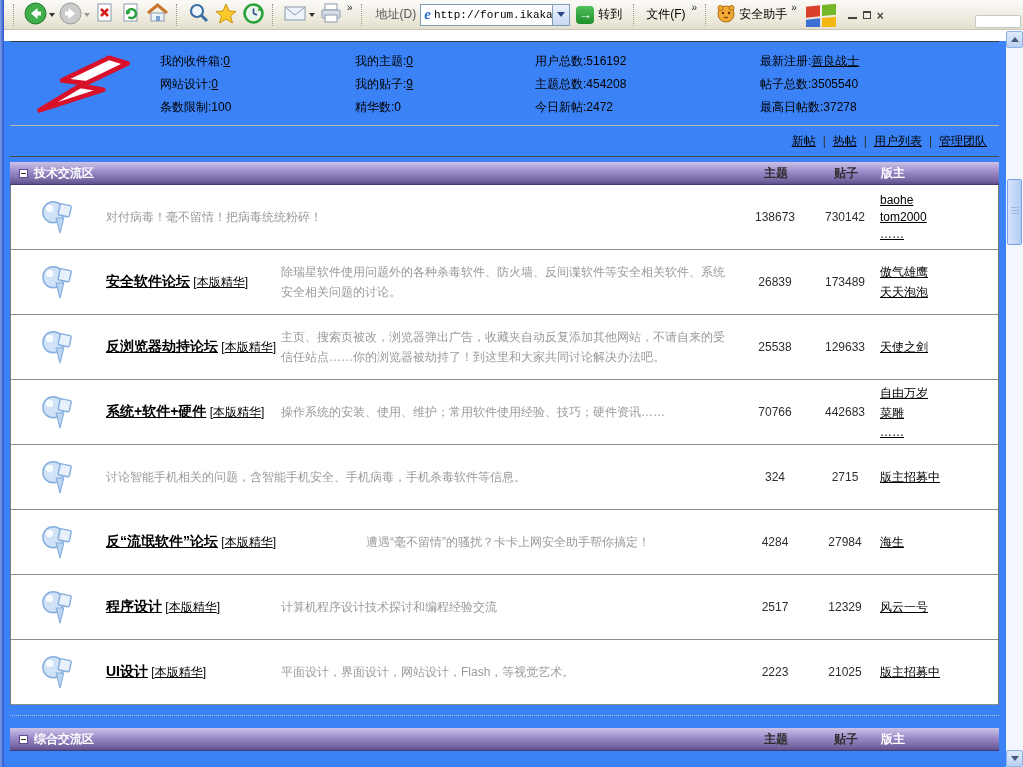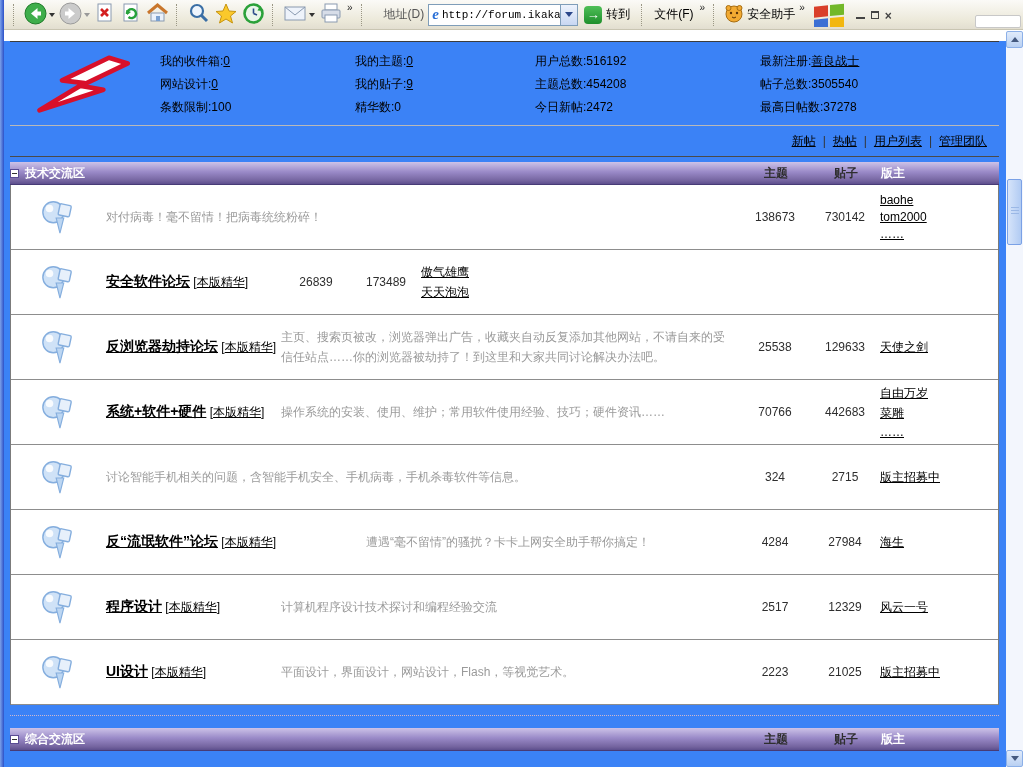--- a/index.html
+++ b/index.html
@@ -10,21 +10,21 @@
   .win-edge { position:absolute; left:0; top:0; width:4px; height:767px; background:linear-gradient(to right,#7da2ea,#2b50c8); z-index:30; }
 
   
   .toolbar { position:absolute; left:4px; top:0; width:1019px; height:30px;
     background:linear-gradient(#fbfaf7,#ece9da 70%,#e2ded0); border-bottom:1px solid #c9c5b2;
     display:flex; align-items:center; padding-left:4px; white-space:nowrap; z-index:20; }
   .grip { width:4px; height:22px; border-left:1px dotted #9a9684; margin:0 5px; }
   .tbtn { display:flex; align-items:center; justify-content:center; height:32px; padding:0 2px; cursor:pointer; }
   .dd-arrow { width:0; height:0; border-left:3px solid transparent; border-right:3px solid transparent; border-top:4px solid #333; margin-left:2px; }
   .chev { font-size:10px; color:#222; align-self:flex-start; margin:2px 4px 0 2px; letter-spacing:-1px; }
-  .addr-label { color:#555; margin:0 4px 0 14px; }
+  .addr-label { color:#555; margin:0 4px 0 6px; }
   .addr-combo { display:flex; align-items:center; height:22px; background:#fff; border:1px solid #7f9db9; width:150px; }
   .addr-combo .ie-e { font-family:"Liberation Serif",serif; font-style:italic; font-weight:bold; color:#2a6fd6; font-size:15px; padding:0 3px; }
   .addr-url { flex:1; overflow:hidden; font-family:"Liberation Mono","DejaVu Sans Mono",monospace; font-size:11px; }
   .addr-drop { width:17px; height:20px; background:linear-gradient(#eef3fd,#c8d7f2); border-left:1px solid #7f9db9; display:flex; align-items:center; justify-content:center; }
   .addr-drop i { width:0; height:0; border-left:4px solid transparent; border-right:4px solid transparent; border-top:5px solid #2b478a; }
   .go-btn { display:flex; align-items:center; gap:4px; padding:0 6px; height:26px; cursor:pointer; }
   .go-ico { width:18px; height:18px; background:linear-gradient(#4fbf57,#1f8f2c); border-radius:4px; color:#fff; font-weight:bold; display:flex; align-items:center; justify-content:center; font-size:13px; }
   .menu-label { padding:0 4px; }
   .wflag { margin:0 4px; }
   .winctl { display:flex; align-items:flex-start; gap:6px; margin:3px 4px 0 6px; color:#444; }
@@ -45,21 +45,21 @@
   .stats-sep { border-top:1px solid #b9b9b9; }
 
   
   .quicklinks { text-align:right; padding:7px 12px 6px 0; }
   .quicklinks a { color:#000; text-decoration:underline; cursor:pointer; }
   .ql-sep { color:#333; margin:0 7px; }
   .pre-bar-line { border-top:1px solid #4a4a4a; margin-bottom:5px; }
 
   
   .secbar { height:23px; display:flex; align-items:center; color:#fff; font-weight:bold;
-    background:linear-gradient(#cdc3e8,#9a8ac8 45%,#74649f 85%,#5d4f8d); border-bottom:1px solid #473b76; }
+    background:linear-gradient(#cdc3e8,#9a8ac8 45%,#74649f 85%,#5d4f8d); border-bottom:1px solid #473b76; padding-left:9px; }
   .collapse-box { width:9px; height:9px; background:#fff; border:1px solid #5a4c94; margin-right:6px; position:relative; cursor:pointer; }
   .collapse-box::after { content:""; position:absolute; left:1px; top:3px; width:5px; height:1px; background:#333; }
   .secbar .sp { flex:1; }
   .hcol { text-align:center; }
 
   
   .ftable { border-left:1px solid #7b7b7b; border-right:1px solid #7b7b7b; }
   .frow { display:flex; align-items:center; height:65px; border-bottom:1px solid #8d8d8d; background:#fff; }
   .c-icon { width:95px; display:flex; justify-content:center; flex-shrink:0; }
   .c-name { width:175px; flex-shrink:0; }
@@ -297,20 +297,21 @@
     <div class="frow">
       <span class="c-icon">
           <svg width="38" height="38" viewBox="0 0 40 40">
             <circle cx="14" cy="15" r="11" fill="#cfe2f7" stroke="#85aede" stroke-width="1.5"></circle>
             <circle cx="10" cy="11" r="4" fill="#fff" opacity="0.85"></circle>
             <rect x="20" y="7" width="12" height="12" rx="1.5" fill="#e7f0fb" stroke="#85aede" stroke-width="1.5" transform="rotate(12 26 13)"></rect>
             <path d="M17 21 L25 21 L21 37 Z" fill="#bcd6f2" stroke="#85aede" stroke-width="1.2"></path>
           </svg>
         </span>
       <span class="c-name"><a class="fname">安全软件论坛</a> <span>[</span><a class="ftag">本版精华</a><span>]</span></span>
+      <span class="c-desc">除瑞星软件使用问题外的各种杀毒软件、防火墙、反间谍软件等安全相关软件、系统安全相关问题的讨论。</span>
       <span class="c-topics">26839</span>
       <span class="c-posts">173489</span>
       <span class="c-mods">
           <a>傲气雄鹰</a>
           <a>天天泡泡</a>
         </span>
     </div>
 
     <div class="frow">
       <span class="c-icon">

